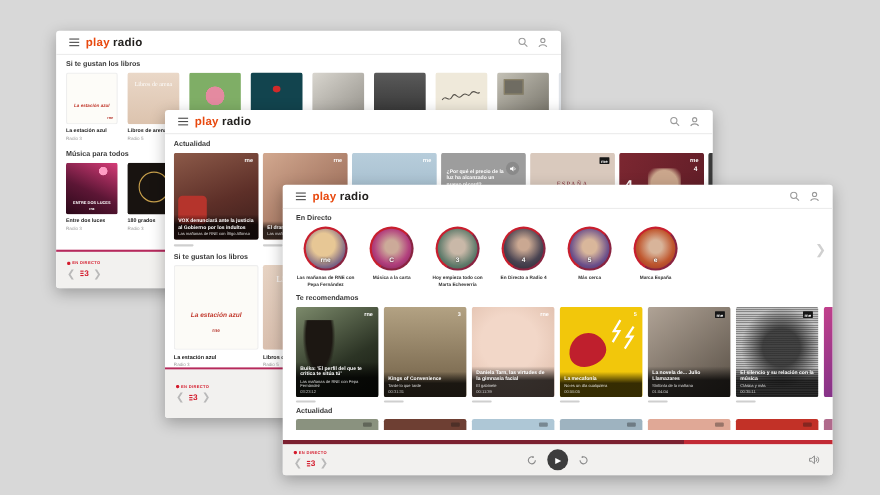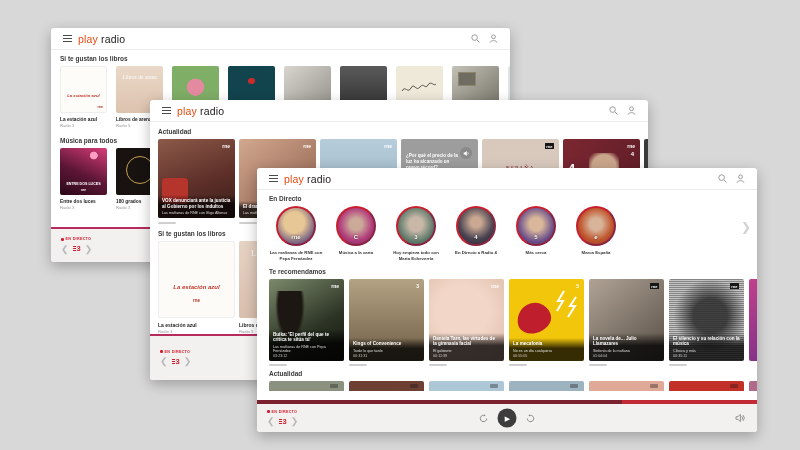--- a/index.html
+++ b/index.html
@@ -8,21 +8,21 @@
   .window{position:absolute;background:#fff;border-radius:3px;
           box-shadow:0 4px 14px rgba(0,0,0,.28);overflow:hidden;}
   #win1{left:51px;top:28px;width:459px;height:234px;}
   #win2{left:150px;top:100px;width:498px;height:280px;}
   #win3{left:257px;top:168px;width:500px;height:264px;}
 
   
   .hdr{height:21px;display:flex;align-items:center;padding:0 12px;border-bottom:1px solid #ececec;}
   .burger{width:9px;display:flex;flex-direction:column;gap:1.7px;margin-right:6px;cursor:pointer;}
   .burger i{height:1.3px;background:#4a4a4a;display:block;}
-  .logo{font-size:10.5px;font-weight:normal;color:#e8490f;letter-spacing:.2px;display:flex;gap:3px;align-items:baseline;}
+  .logo{font-size:10.5px;font-weight:bold;color:#e8490f;letter-spacing:.2px;display:flex;gap:3px;align-items:baseline;}
   .logo .radio{color:#23211f;}
   .hic{margin-left:auto;display:flex;gap:9px;align-items:center;}
   svg{display:block;}
 
   
   .sec{font-size:6.5px;font-weight:bold;color:#3a3a3a;}
   #win1 .sec{margin:5px 0 4px 9px;}
   #win2 .sec{margin:6px 0 4px 8px;}
   #win3 .sec{margin:5px 0 4px 12px;}
 

